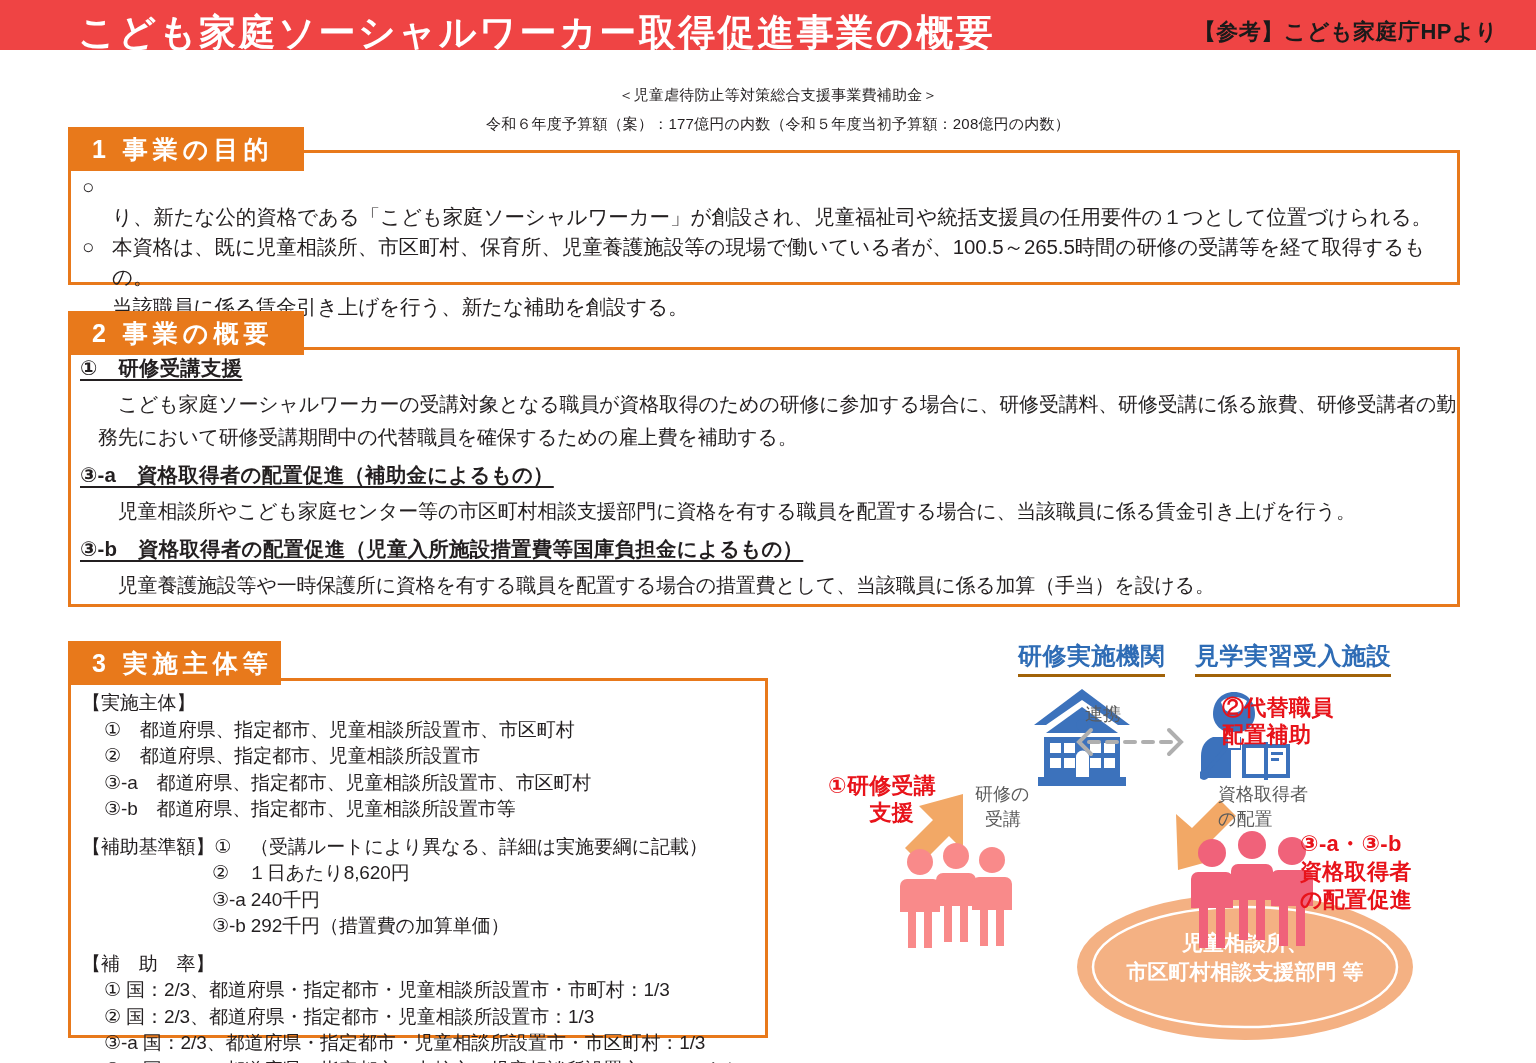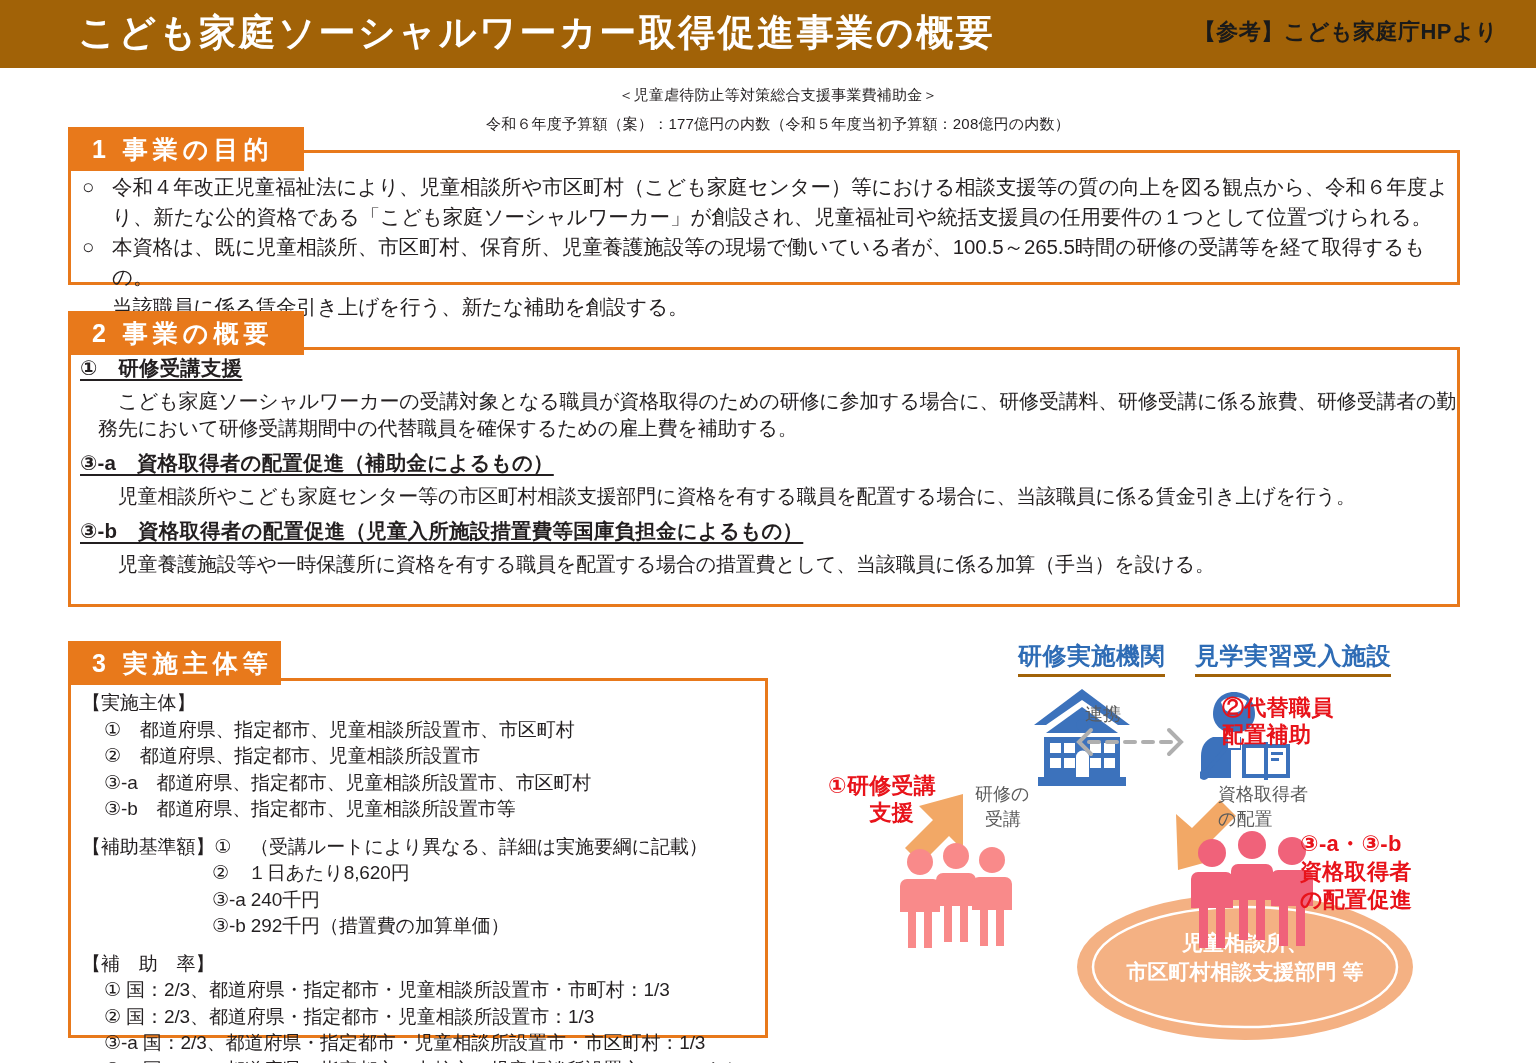--- a/index.html
+++ b/index.html
@@ -13,22 +13,22 @@
     position: relative;
     font-family: "Liberation Sans", "DejaVu Sans", sans-serif;
     color: #231f20;
     overflow: hidden;
   }
 
   
   .titlebar {
     position: absolute;
     left: 0; top: 0;
-    width: 1536px; height: 68px;
-    background: #a16207;
+    width: 1536px; height: 50px;
+    background: #ef4444;
     display: flex;
     align-items: center;
   }
   .titlebar-title {
     position: absolute;
     left: 78px;
     top: 8px;
     font-size: 37px;
     font-weight: bold;
     color: #ffffff;
@@ -110,21 +110,21 @@
     font-size: 20.5px;
     letter-spacing: 0.2px;
     text-decoration: underline;
     text-underline-offset: 4px;
     display: inline-block;
     margin: 0 0 2px 0;
   }
   .item-head-wrap { margin-top: 2px; }
   .item-body {
     font-size: 20px;
-    line-height: 27px;
+    line-height: 33px;
     margin: 4px 0 7px 18px;
     letter-spacing: -0.2px;
   }
 
   
   #sec3-box { left: 68px; top: 678px; width: 700px; height: 360px; }
   #sec3-tab { left: 68px; top: 641px; width: 213px; height: 44px; }
   #sec3-body {
     position: absolute;
     left: 82px; top: 690px; width: 680px;
@@ -215,21 +215,21 @@
   <span class="l1">＜児童虐待防止等対策総合支援事業費補助金＞</span>
   <span class="l2">令和６年度予算額（案）：177億円の内数（令和５年度当初予算額：208億円の内数）</span>
 </div>
 
 <div class="sec-box" id="sec1-box"></div>
 <div class="sec-tab" id="sec1-tab">1  事業の目的</div>
 <div id="sec1-body">
   <div class="bullet-row">
     <span class="bullet-mark">○</span>
     <span class="bullet-text">
-      <span>令和４年改正児童福祉法により、児童相談所や市区町村（こども家庭センター）等における相談支援等の質の向上を図る観点から、令和６年度よ</span><br>
+      <br>
       <span>り、新たな公的資格である「こども家庭ソーシャルワーカー」が創設され、児童福祉司や統括支援員の任用要件の１つとして位置づけられる。</span>
     </span>
   </div>
   <div class="bullet-row">
     <span class="bullet-mark">○</span>
     <span class="bullet-text">
       <span>本資格は、既に児童相談所、市区町村、保育所、児童養護施設等の現場で働いている者が、100.5～265.5時間の研修の受講等を経て取得するもの。</span><br>
       <span>当該職員に係る賃金引き上げを行う、新たな補助を創設する。</span>
     </span>
   </div>

